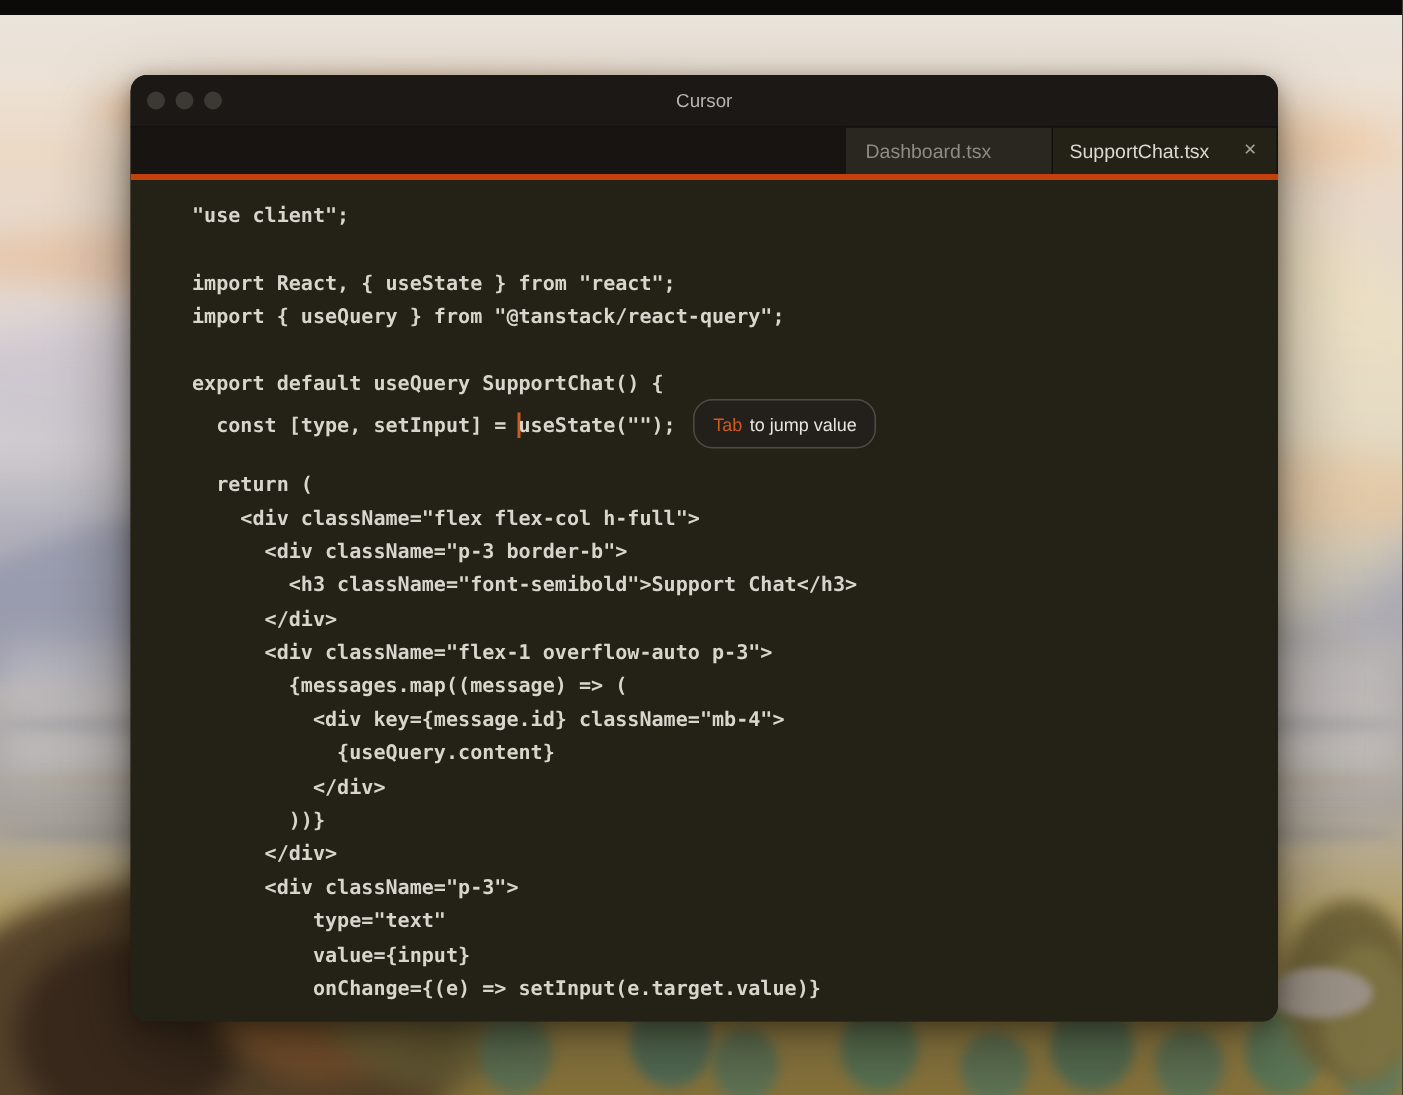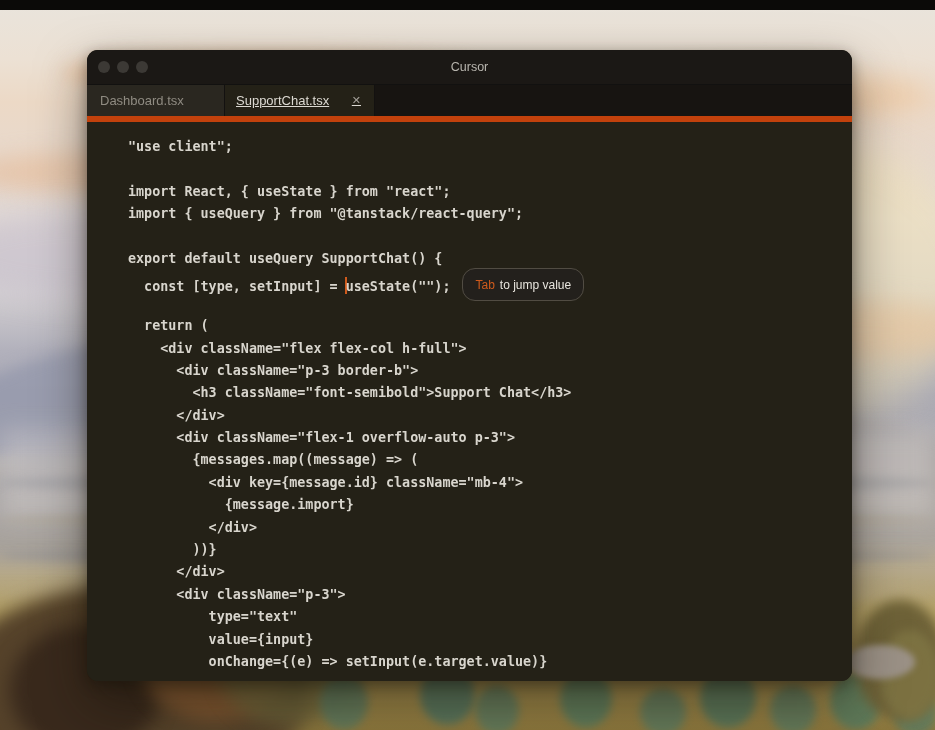--- a/index.html
+++ b/index.html
@@ -57,25 +57,25 @@
   
   .window{position:absolute;left:87px;top:50px;width:765px;height:631px;z-index:3;
           border-radius:11px;background:#242117;overflow:hidden;display:flex;flex-direction:column;
           box-shadow:0 22px 50px rgba(20,15,8,.5),0 4px 14px rgba(20,15,8,.4);}
   .titlebar{height:34px;flex:none;background:#1b1815;border-bottom:1px solid #121110;
             display:flex;align-items:center;position:relative;}
   .traffic{display:flex;gap:7px;padding-left:11px;}
   .dot{width:12px;height:12px;border-radius:50%;background:#3c3935;}
   .win-title{position:absolute;left:0;right:0;text-align:center;color:#b8b5ae;font-size:12.5px;}
 
-  .tabbar{height:31px;flex:none;background:#171411;display:flex;border-bottom:6px solid #c2410c;}
+  .tabbar{height:31px;flex:none;background:#171411;display:flex;border-bottom:4px solid #c2410c;justify-content:flex-end;}
   .tab{display:flex;align-items:center;font-size:13px;box-sizing:border-box;}
   .tab-inactive{width:138px;background:#2a2720;color:#8f8b82;padding-left:13px;border-right:1px solid #131110;}
   .tab-active{width:150px;background:#242117;color:#dcd9d2;padding:0 13px 0 11px;
-              border-right:1px solid #131110;justify-content:space-between;text-decoration:underline;}
+              border-right:1px solid #131110;justify-content:space-between;}
   .tab-close{color:#a5a19a;font-size:11px;line-height:1;cursor:default;}
 
   .editor{flex:1;background:#242117;padding:14px 0 0 41px;overflow:hidden;}
   .code-line{white-space:pre;font-family:"DejaVu Sans Mono",monospace;font-weight:700;
              font-size:13.4px;line-height:22.4px;height:22.4px;color:#d8d5cd;letter-spacing:0;}
   .caret{display:inline-block;width:2px;height:17px;margin:0 -1px;background:var(--accent,#cf5a1c);
          vertical-align:-3px;}
   .jump-badge{display:inline-flex;align-items:center;gap:5px;margin-left:12px;height:23px;
               padding:4px 12px;border:1px solid #514c43;border-radius:13px;background:#23201c;
               font-family:"Liberation Sans",sans-serif;font-weight:400;font-size:12px;
@@ -156,21 +156,21 @@
         <div class="code-line"><span>  const [type, setInput] = </span><span class="caret"></span><span>useState("");</span><span class="jump-badge"><span class="jump-key">Tab</span><span class="jump-text">to jump value</span></span></div>
         <div class="code-line"></div>
         <div class="code-line">  return (</div>
         <div class="code-line">    &lt;div className="flex flex-col h-full"&gt;</div>
         <div class="code-line">      &lt;div className="p-3 border-b"&gt;</div>
         <div class="code-line">        &lt;h3 className="font-semibold"&gt;Support Chat&lt;/h3&gt;</div>
         <div class="code-line">      &lt;/div&gt;</div>
         <div class="code-line">      &lt;div className="flex-1 overflow-auto p-3"&gt;</div>
         <div class="code-line">        {messages.map((message) =&gt; (</div>
         <div class="code-line">          &lt;div key={message.id} className="mb-4"&gt;</div>
-        <div class="code-line">            {message.import}</div>
+        <div class="code-line">            {useQuery.content}</div>
         <div class="code-line">          &lt;/div&gt;</div>
         <div class="code-line">        ))}</div>
         <div class="code-line">      &lt;/div&gt;</div>
         <div class="code-line">      &lt;div className="p-3"&gt;</div>
         <div class="code-line">          type="text"</div>
         <div class="code-line">          value={input}</div>
         <div class="code-line">          onChange={(e) =&gt; setInput(e.target.value)}</div>
       </div>
 
   </div>

